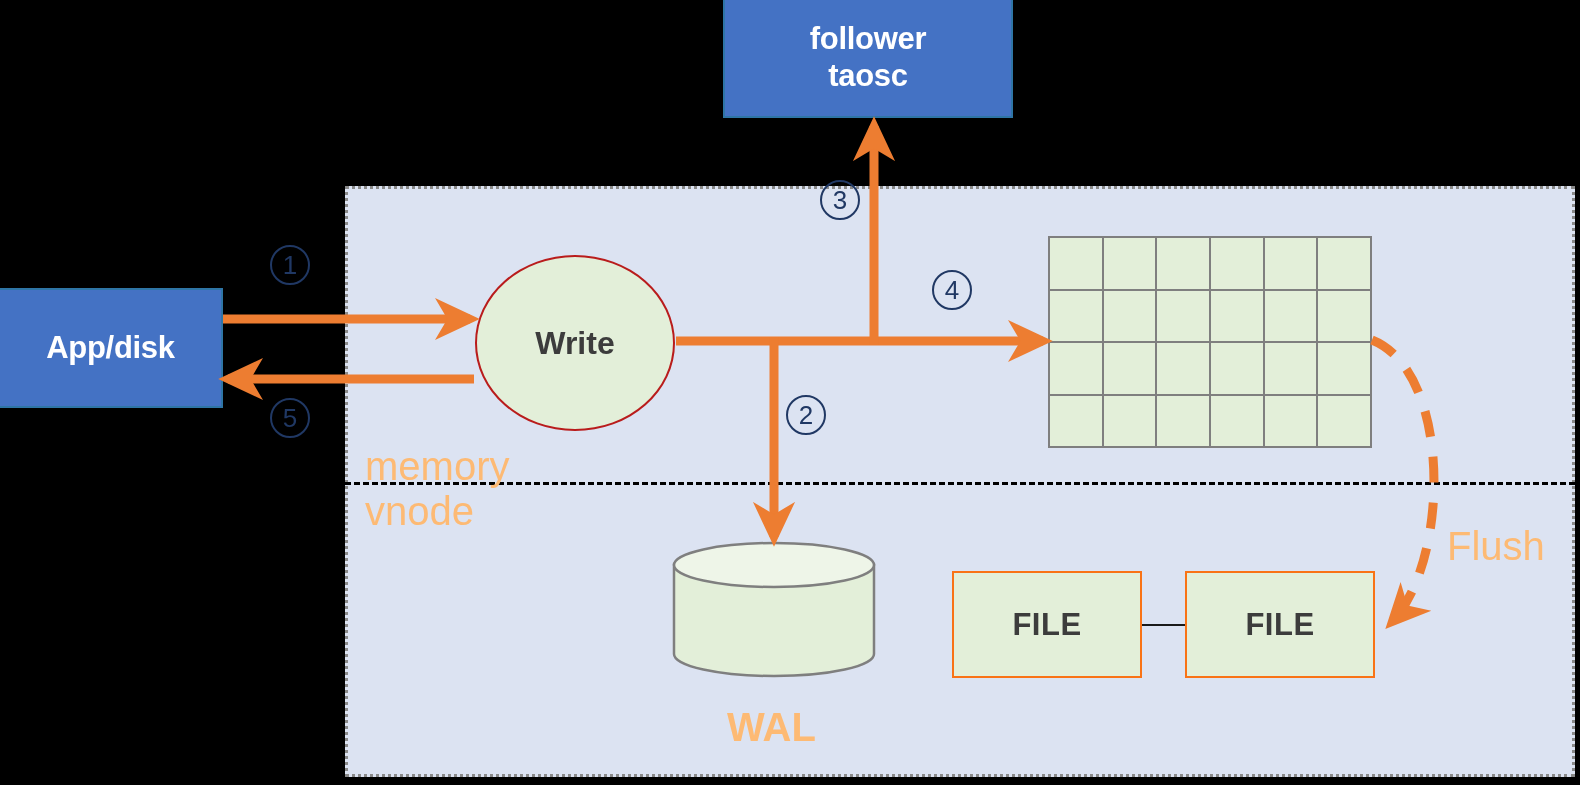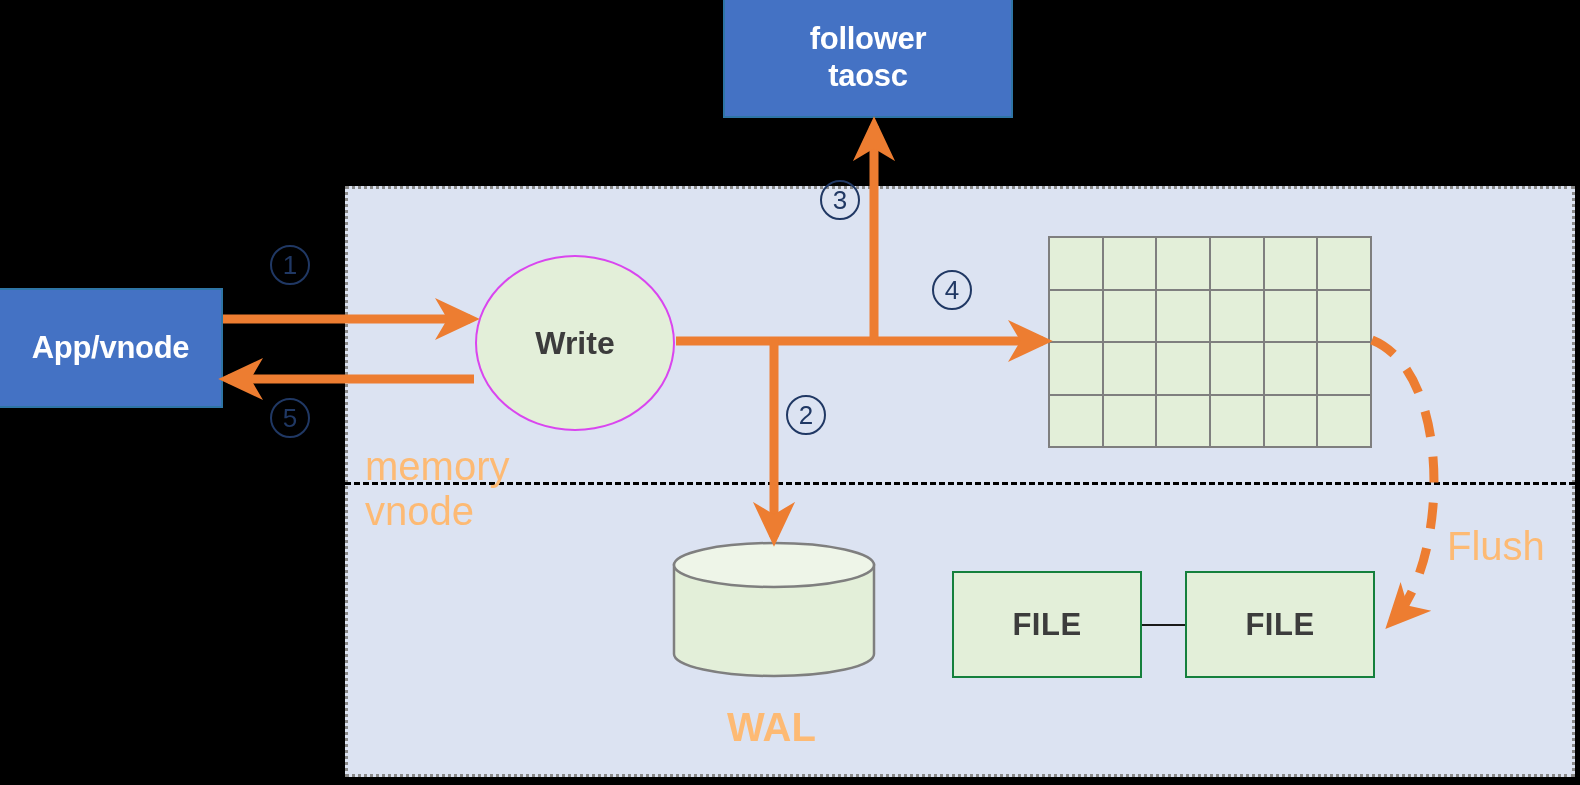--- a/index.html
+++ b/index.html
@@ -37,21 +37,21 @@
   #app-taosc{ left:-2px; top:288px; width:225px; height:120px; font-size:31px; }
   #follower{ left:723px; top:-2px; width:290px; height:120px; font-size:31px; }
 
   
   #write-ellipse{
     position:absolute;
     left:475px;top:255px;
     width:200px;height:176px;
     border-radius:50%;
     background:#e3efd9;
-    border:2px solid #d946ef;
+    border:2px solid #b91c1c;
     box-sizing:border-box;
     display:flex;align-items:center;justify-content:center;
     font-size:32px;font-weight:bold;color:#3c3c3c;
   }
   
   #memtable{
     position:absolute;
     left:1048px;top:236px;
     width:320px;height:208px;
     display:grid;
@@ -67,21 +67,21 @@
   
   #wal-cyl{
     position:absolute;
     left:672px;top:541px;
     width:204px;height:137px;
   }
   
   .filebox{
     position:absolute;
     background:#e3efd9;
-    border:2px solid #15803d;
+    border:2px solid #f97316;
     box-sizing:border-box;
     display:flex;align-items:center;justify-content:center;
     font-size:31px;font-weight:bold;color:#3c3c3c;
     letter-spacing:0.5px;
   }
   #file-1{ left:952px; top:571px; width:190px; height:107px; }
   #file-2{ left:1185px; top:571px; width:190px; height:107px; }
   #file-link{
     position:absolute;
     left:1142px;top:624px;width:43px;height:2px;background:#1a1a1a;
@@ -129,21 +129,21 @@
 </head>
 <body>
 
 <div id="stage">
 
   <div class="panel"></div>
 
   <div id="divider"></div>
 
   <div class="bluebox" id="app-taosc">
-    <span>App/vnode</span>
+    <span>App/disk</span>
   </div>
 
   <div class="bluebox" id="follower">
     <span>
       <span>follower</span><br>
       <span>taosc</span>
     </span>
   </div>
 
   <div id="write-ellipse">

